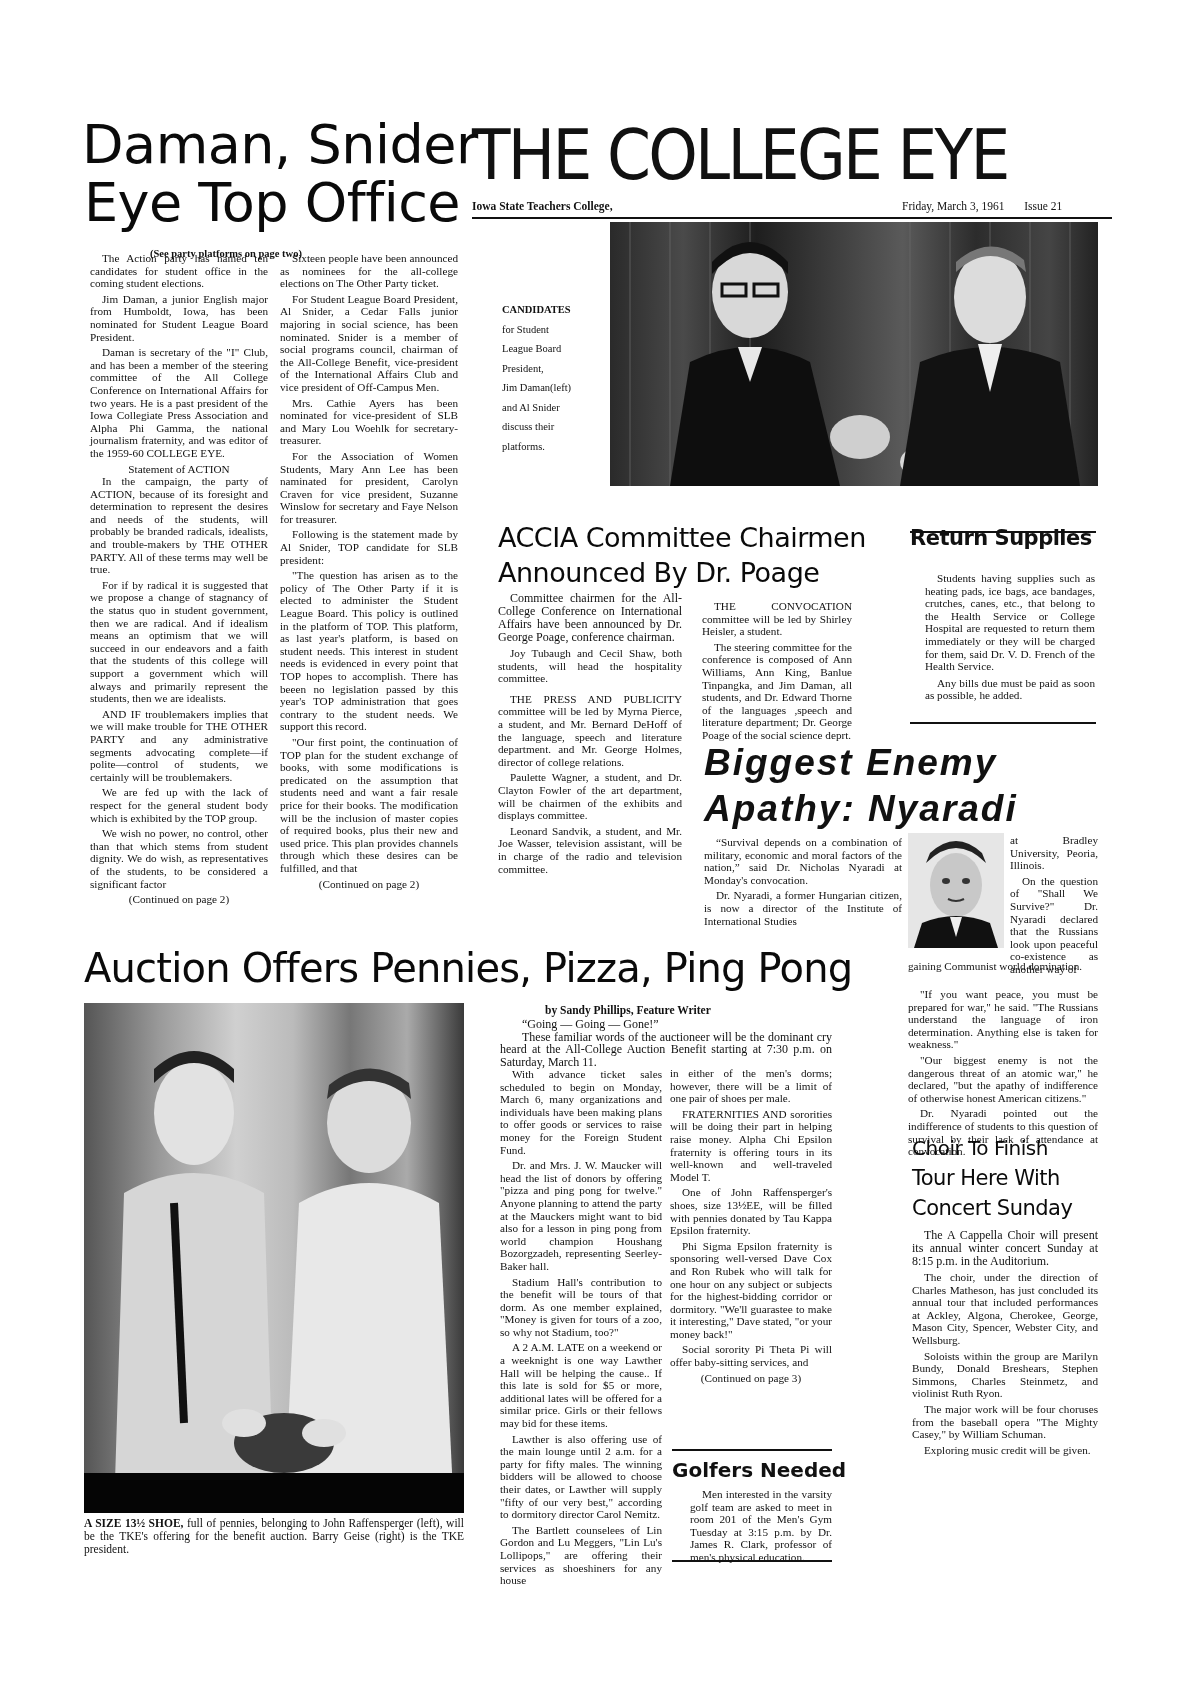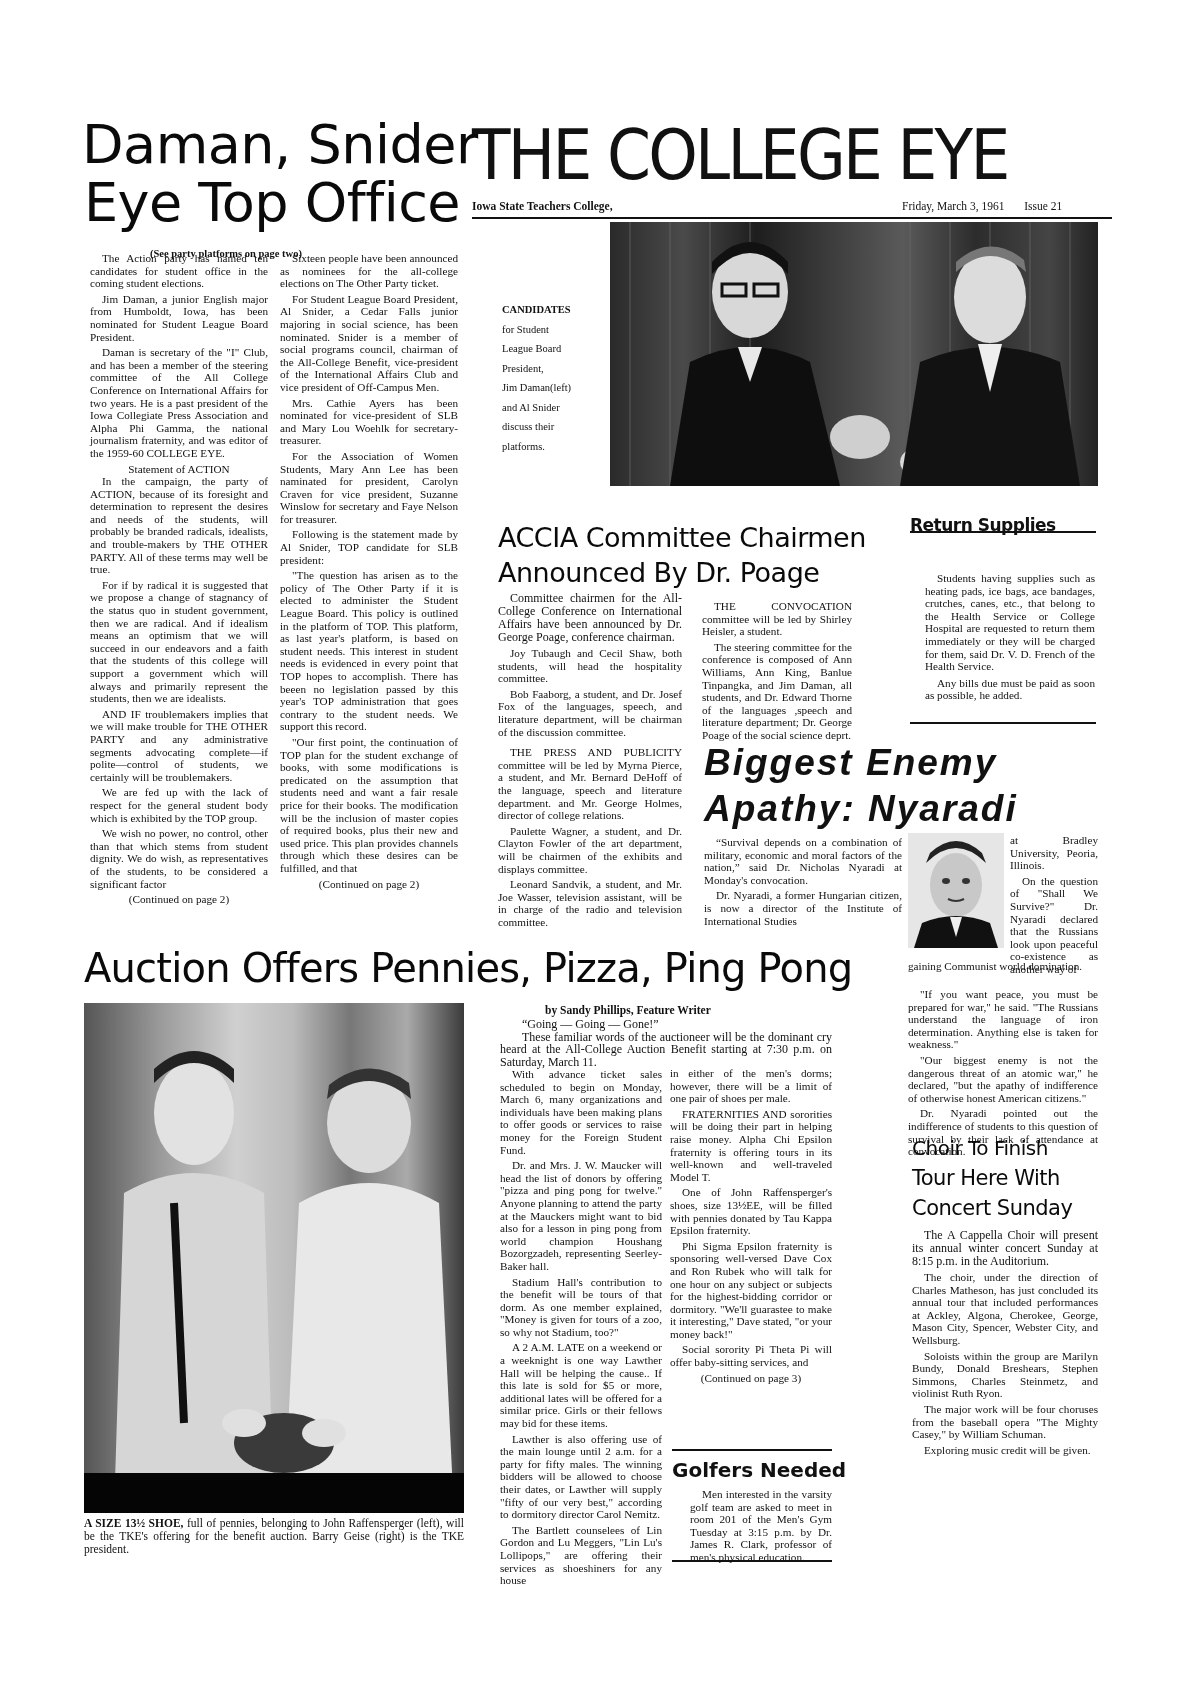--- a/index.html
+++ b/index.html
@@ -104,33 +104,32 @@
 </div>
 
 <div class="abs big-head" style="left:498px;top:520px;width:400px;">
   <div style="font-size:27px;line-height:35px;white-space:nowrap;">ACCIA Committee Chairmen</div>
   <div style="font-size:27px;line-height:35px;white-space:nowrap;">Announced By Dr. Poage</div>
 </div>
 
 <div class="abs body-text" style="left:498px;top:592px;width:184px;">
   <p style="font-size:12px;line-height:13px;">Committee chairmen for the All-College Conference on International Affairs have been announced by Dr. George Poage, conference chairman.</p>
   <p>Joy Tubaugh and Cecil Shaw, both students, will head the hospitality committee.</p>
-  <p>Bob Faaborg, a student, and Dr. Josef Fox of the languages, speech, and literature department, will be chairman of the discussion committee.</p>
   <p style="margin-top:8px;">THE PRESS AND PUBLICITY committee will be led by Myrna Pierce, a student, and Mr. Bernard DeHoff of the language, speech and literature department. and Mr. George Holmes, director of college relations.</p>
   <p>Paulette Wagner, a student, and Dr. Clayton Fowler of the art department, will be chairmen of the exhibits and displays committee.</p>
   <p>Leonard Sandvik, a student, and Mr. Joe Wasser, television assistant, will be in charge of the radio and television committee.</p>
 </div>
 
 <div class="abs body-text" style="left:702px;top:600px;width:150px;">
   <p>THE CONVOCATION committee will be led by Shirley Heisler, a student.</p>
   <p>The steering committee for the conference is composed of Ann Williams, Ann King, Banlue Tinpangka, and Jim Daman, all students, and Dr. Edward Thorne of the languages ,speech and literature department; Dr. George Poage of the social science deprt.</p>
 </div>
 
 <div class="abs rule" style="left:910px;top:531px;width:186px;height:1.5px;"></div>
-<div class="abs bold-head" style="left:910px;top:515px;font-size:17px;letter-spacing:-0.5px;white-space:nowrap;">Return Supplies</div>
+<div class="abs bold-head" style="left:910px;top:526px;font-size:21px;letter-spacing:-0.5px;white-space:nowrap;">Return Supplies</div>
 <div class="abs body-text" style="left:925px;top:572px;width:170px;">
   <p>Students having supplies such as heating pads, ice bags, ace bandages, crutches, canes, etc., that belong to the Health Service or College Hospital are requested to return them immediately or they will be charged for them, said Dr. V. D. French of the Health Service.</p>
   <p style="margin-top:4px;">Any bills due must be paid as soon as possible, he added.</p>
 </div>
 <div class="abs rule" style="left:910px;top:722px;width:186px;height:2px;"></div>
 
 <div class="abs ital-head" style="left:704px;top:740px;width:400px;">
   <div style="font-size:37px;line-height:46px;white-space:nowrap;">Biggest Enemy</div>
   <div style="font-size:37px;line-height:46px;white-space:nowrap;">Apathy: Nyaradi</div>
 </div>

